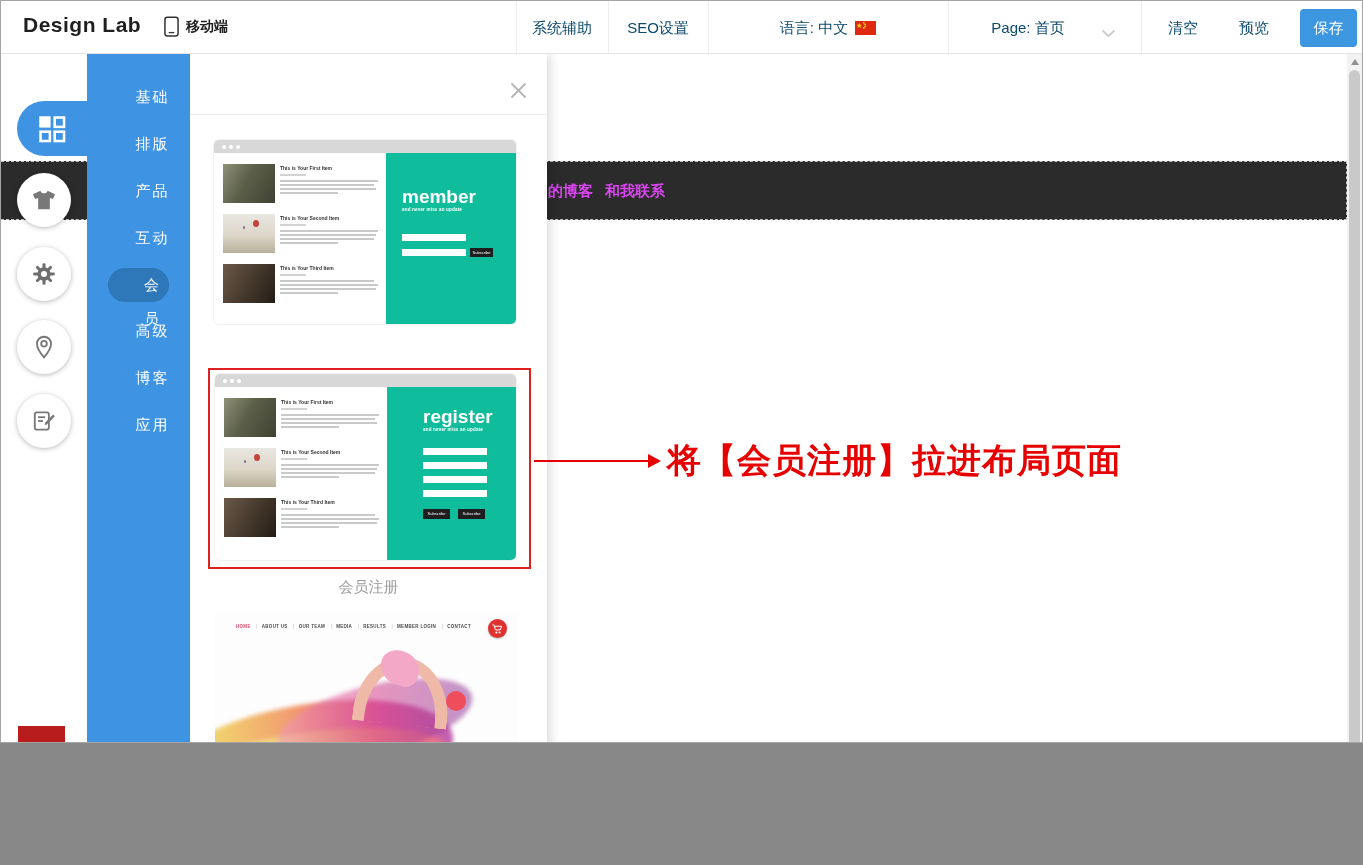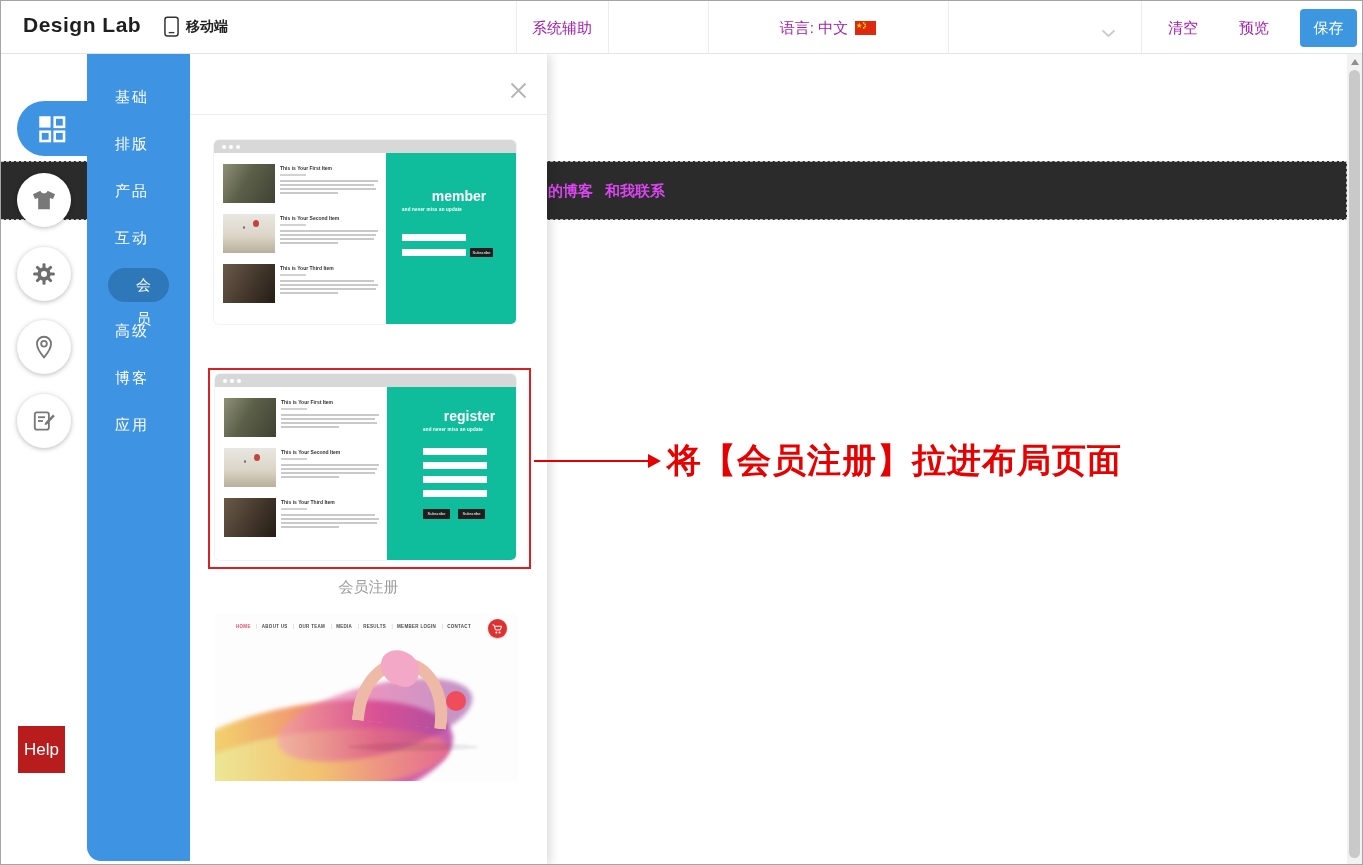--- a/index.html
+++ b/index.html
@@ -1,29 +1,29 @@
 <!DOCTYPE html>
 <html><head>
 <meta charset="utf-8">
 <style>
   * { margin:0; padding:0; box-sizing:border-box; }
   body { background:#888; font-family:"Liberation Sans","DejaVu Sans",sans-serif; }
-  .screen { position:relative; width:1363px; height:865px; background:#fff;
+  .screen { position:relative; width:1363px; height:743px; background:#fff;
             border:1px solid #a5a5a5; overflow:hidden; }
 
   
   .toolbar { position:absolute; left:0; top:0; width:100%; height:53px; background:#fff;
              border-bottom:1px solid #e4e4e4; z-index:30; }
   .brand { position:absolute; left:22px; top:12px; font-size:21px; font-weight:bold;
            color:#1f1f1f; letter-spacing:.5px; }
   .mobile { position:absolute; left:163px; top:15px; display:flex; align-items:center; gap:7px;
             font-size:14px; font-weight:bold; color:#222; cursor:pointer; }
   .tb-sep { position:absolute; top:0; bottom:0; width:1px; background:#ededed; }
   .tb-link { position:absolute; top:0; height:53px; line-height:53px; text-align:center;
-             font-size:15px; color:#a21caf; cursor:pointer; }
+             font-size:15px; color:#0c4a6e; cursor:pointer; }
   .tb-lang { left:707px; width:240px; display:flex; align-items:center; justify-content:center; gap:7px; }
   .tb-page { left:947px; width:160px; }
   .page-chev { position:absolute; left:1100px; top:23px; cursor:pointer; }
   .save-btn { position:absolute; left:1299px; top:8px; width:57px; height:38px; background:#3d97e0;
               color:#fff; font-size:15px; border:none; border-radius:4px; cursor:pointer;
               font-family:inherit; }
 
   
   .page-navbar { position:absolute; left:0; top:160px; width:1346px; height:59px; background:#2b2b2b;
                  border-top:1px dashed #c4c4c4; border-bottom:1px dashed #c4c4c4;
@@ -46,21 +46,21 @@
               box-shadow:0 1px 5px rgba(0,0,0,.28); display:flex; align-items:center;
               justify-content:center; z-index:11; cursor:pointer; }
   .rb1{top:172px}.rb2{top:246px}.rb3{top:319px}.rb4{top:393px}
   .help-btn { position:absolute; left:17px; top:725px; width:47px; height:47px; border-radius:0;
               background:#b91c1c; color:#fff; font-size:17px; display:flex; align-items:center;
               justify-content:center; z-index:11; cursor:pointer; }
 
   
   .cat-panel { position:absolute; left:86px; top:53px; width:103px; height:807px; background:#3f93e3;
                border-radius:0 0 0 14px; z-index:10; }
-  .cat-item { position:absolute; left:0; width:100%; height:20px; color:#fff;
+  .cat-item { position:absolute; left:0; width:100%; height:20px; text-align:center; color:#fff;
               font-size:15px; letter-spacing:2px; cursor:pointer;padding-left:28px; }
   .c0{top:34px}.c1{top:81px}.c2{top:128px}.c3{top:175px}.c5{top:268px}.c6{top:315px}.c7{top:362px}
   .cat-item.active { left:21px; width:61px; height:34px; top:214px; line-height:34px;
                      background:#2e77b8; border-radius:17px; }
 
   
   .tpl-panel { position:absolute; left:189px; top:53px; width:357px; height:812px; background:#fff;
                box-shadow:4px 0 10px rgba(0,0,0,.13); z-index:9; }
   .panel-header { position:absolute; top:0; left:0; right:0; height:61px; border-bottom:1px solid #ececec; }
   .close-x { position:absolute; right:19px; top:27px; cursor:pointer; line-height:0; }
@@ -91,21 +91,21 @@
                         border-radius:50%; background:#c2443a; box-shadow:-12px 4px 0 -2px #7d6a8e; }
   .img-camera   { background:linear-gradient(120deg,#6b5a49 0%,#473a2e 50%,#241d16 100%); }
   .ptext { flex:1; padding-top:1px; }
   .ptitle { font-size:5px; font-weight:bold; color:#333; line-height:7px; }
   .pdate { width:26px; height:2px; background:#d2d2d2; margin:2px 0 4px; }
   .pline { height:2px; background:#c9c9c9; margin-bottom:2px; }
   .w1{width:98%}.w2{width:94%}.w3{width:96%}.w4{width:58%}
 
   .mini-teal { flex:1; background:#0fbc9c; color:#fff; padding:36px 0 0 16px; }
   .mini-teal.reg { padding-top:22px;padding-left:36px; }
-  .teal-title { font-size:14px; font-weight:bold; line-height:15px;text-align:center; }
+  .teal-title { font-size:19px; font-weight:bold; line-height:15px; }
   .teal-sub { font-size:4.5px; font-weight:bold; margin-top:3px; letter-spacing:.2px; }
   .teal-gap { height:15px; }
   .tfield { width:64px; height:7px; background:#fff; margin-top:7px; }
   .trow { display:flex; align-items:center; gap:4px; margin-top:7px; }
   .tbtn { min-width:23px; height:9px; background:#1e1e1e; color:#fff; font-size:4px;
           line-height:9px; text-align:center; padding:0 2px; }
   .tbtn2 { min-width:27px; height:10px; line-height:10px; }
   .trow2 { display:flex; gap:8px; margin-top:12px; }
 
   
@@ -155,37 +155,39 @@
             <rect x="1" y="1" width="14" height="20" rx="2.5" fill="none" stroke="#333" stroke-width="1.6"></rect>
             <line x1="5" y1="17.5" x2="11" y2="17.5" stroke="#333" stroke-width="1.4"></line>
           </svg>
       </span>
       <span>移动端</span>
     </div>
 
     <div class="tb-sep" style="left:515px"></div>
     <div class="tb-link" style="left:515px;width:92px">系统辅助</div>
     <div class="tb-sep" style="left:607px"></div>
+    <div class="tb-link" style="left:607px;width:100px">SEO设置</div>
     <div class="tb-sep" style="left:707px"></div>
 
     <div class="tb-link tb-lang">
       <span>语言: 中文</span>
       <span style="line-height:0">
         <svg width="21" height="14" viewBox="0 0 21 14">
             <rect width="21" height="14" fill="#de2910"></rect>
             <polygon fill="#ffde00" points="4.2,1.8 4.9,3.7 6.9,3.7 5.3,4.9 5.9,6.9 4.2,5.7 2.5,6.9 3.1,4.9 1.5,3.7 3.5,3.7"></polygon>
             <circle cx="8.7" cy="1.8" r="0.9" fill="#ffde00"></circle>
             <circle cx="10.2" cy="3.3" r="0.9" fill="#ffde00"></circle>
             <circle cx="10.2" cy="5.4" r="0.9" fill="#ffde00"></circle>
             <circle cx="8.7" cy="6.9" r="0.9" fill="#ffde00"></circle>
           </svg>
       </span>
     </div>
 
     <div class="tb-sep" style="left:947px"></div>
+    <div class="tb-link tb-page">Page: 首页</div>
     <span class="page-chev">
       <svg width="15" height="9" viewBox="0 0 15 9">
           <polyline points="1.5,1.5 7.5,7 13.5,1.5" fill="none" stroke="#c9c9c9" stroke-width="1.7"></polyline>
         </svg>
     </span>
     <div class="tb-sep" style="left:1140px"></div>
 
     <div class="tb-link" style="left:1150px;width:64px">清空</div>
     <div class="tb-link" style="left:1221px;width:64px">预览</div>
     <button class="save-btn">保存</button>

